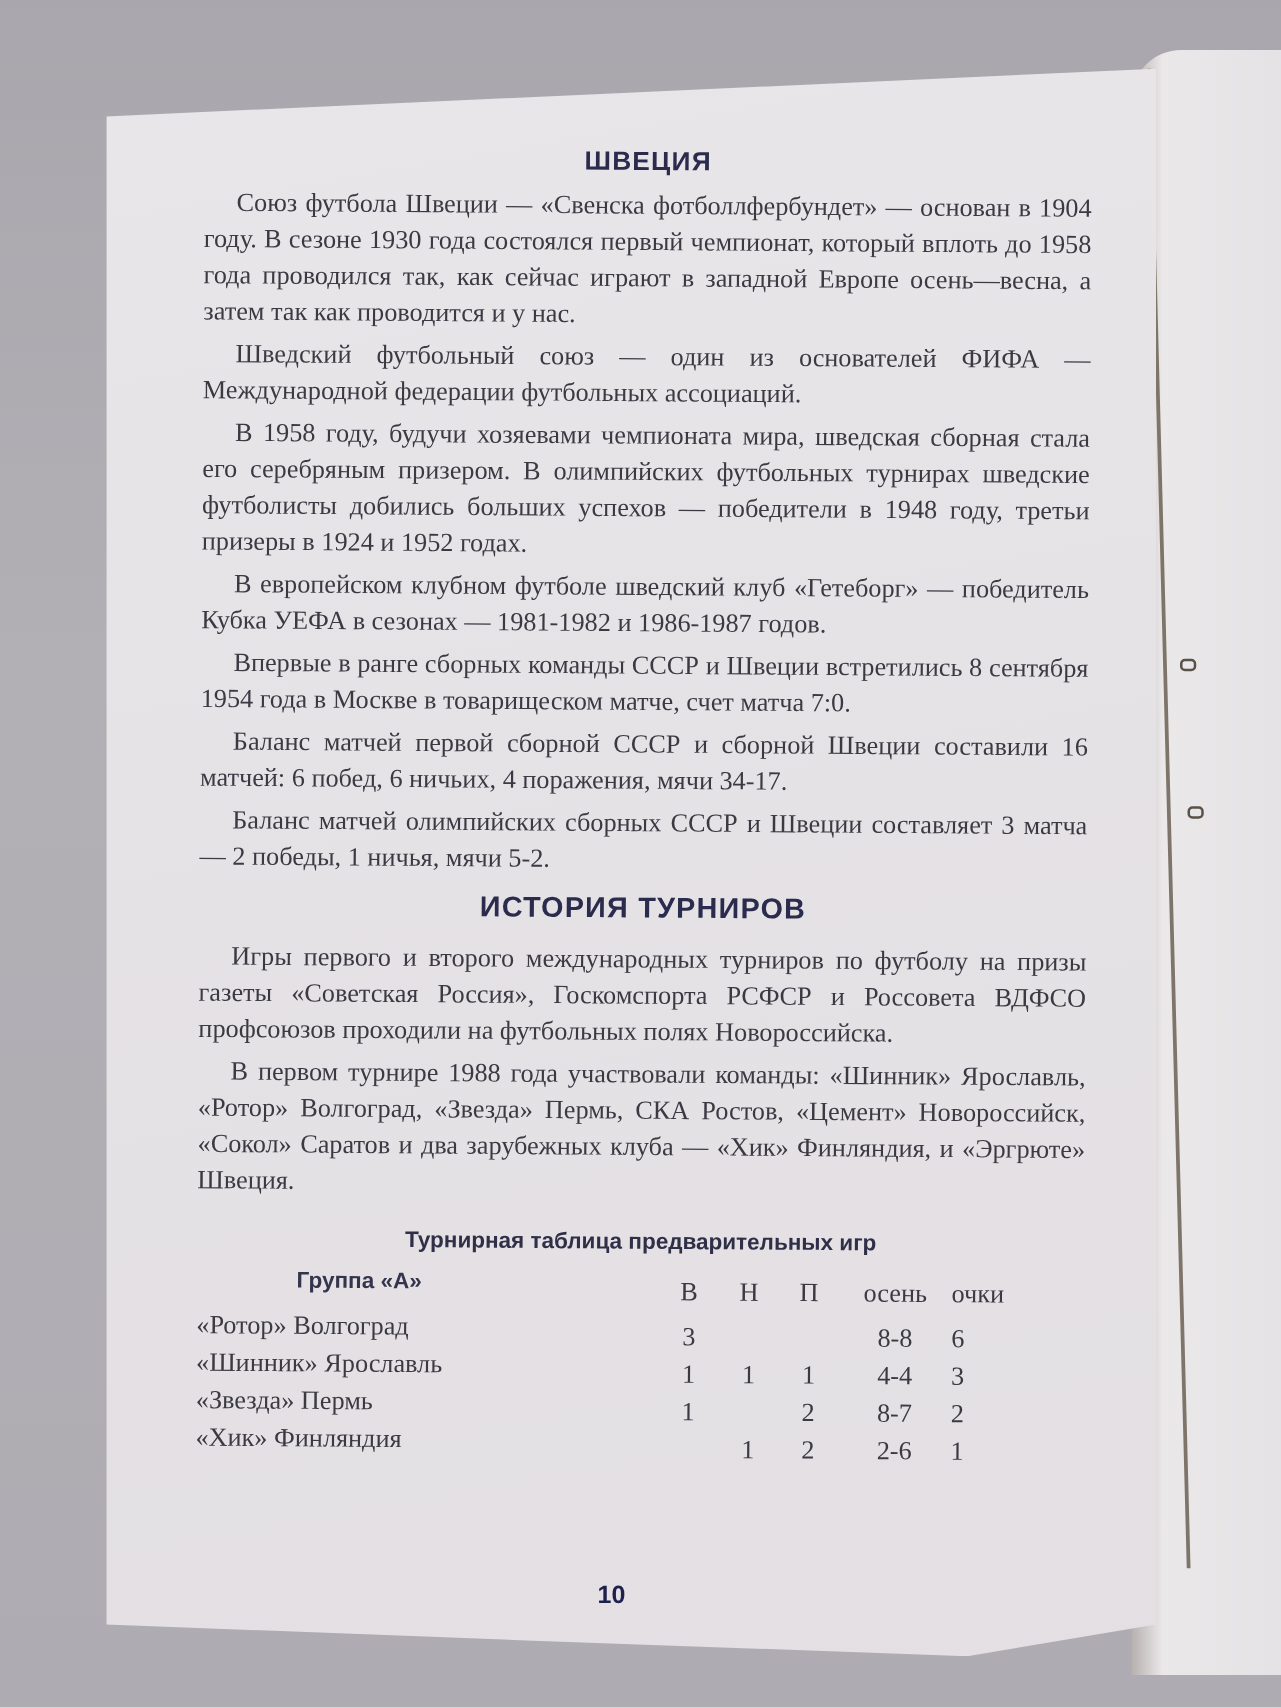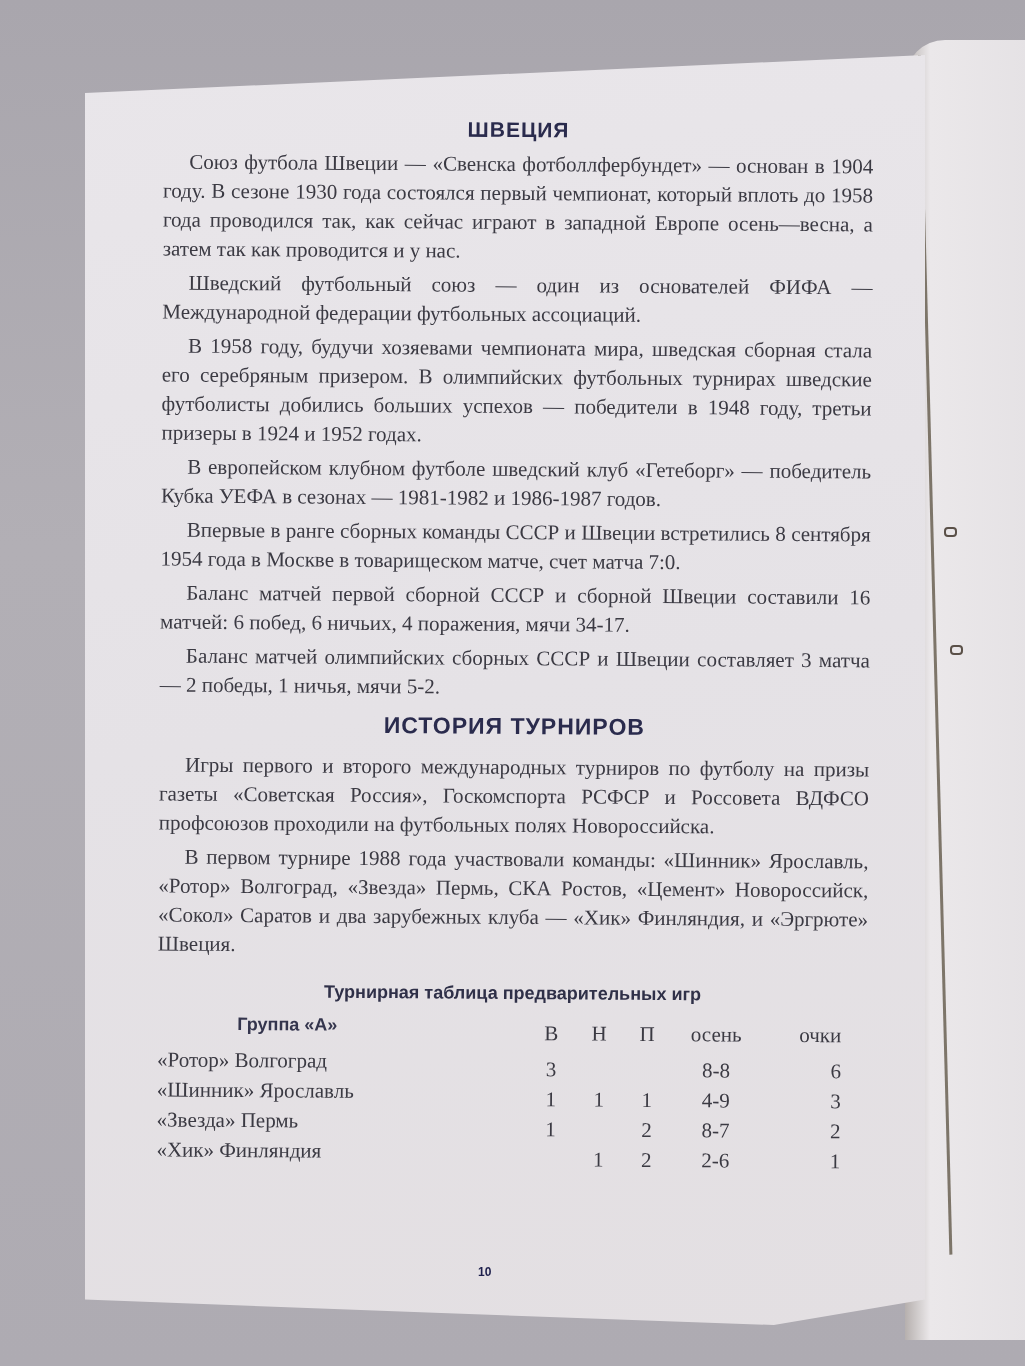--- a/index.html
+++ b/index.html
@@ -41,27 +41,27 @@
   }
   .table { position: relative; margin-top: 4px; }
   .group-title {
     font-family: "Liberation Sans", sans-serif; font-weight: bold; font-size: 18px;
     color: #34354d; margin-left: 80px;
   }
   .t-row { display: flex; height: 30px; align-items: center; }
   .t-team { width: 370px; }
   .t-cell { width: 48px; text-align: center; }
   .t-goals { width: 90px; text-align: center; }
-  .t-pts { width: 80px; text-align: right; }
+  .t-pts { width: 80px; text-align: left; }
   .t-head { position: absolute; left: 0; top: 6px; }
   .t-body-names { margin-top: 6px; }
   .t-body-vals { position: absolute; left: 0; top: 42px; }
   .page-num {
     position: absolute; left: 478px; top: 1265px; font-family: "Liberation Sans", sans-serif;
-    font-weight: bold; font-size: 12px; color: #1d1f4c;
+    font-weight: bold; font-size: 20px; color: #1d1f4c;
   }
 </style>
 </head>
 <body>
 
 <div class="facing-page"></div>
 <div class="spine-line"></div>
 <div class="staple" style="left:944px;top:527px;"></div>
 <div class="staple" style="left:950px;top:645px;"></div>
 <div class="page"></div>
@@ -105,21 +105,21 @@
         <span class="t-cell"></span>
         <span class="t-cell"></span>
         <span class="t-goals">8-8</span>
         <span class="t-pts">6</span>
       </div>
       <div class="t-row">
         <span class="t-team"></span>
         <span class="t-cell">1</span>
         <span class="t-cell">1</span>
         <span class="t-cell">1</span>
-        <span class="t-goals">4-9</span>
+        <span class="t-goals">4-4</span>
         <span class="t-pts">3</span>
       </div>
       <div class="t-row">
         <span class="t-team"></span>
         <span class="t-cell">1</span>
         <span class="t-cell"></span>
         <span class="t-cell">2</span>
         <span class="t-goals">8-7</span>
         <span class="t-pts">2</span>
       </div>

